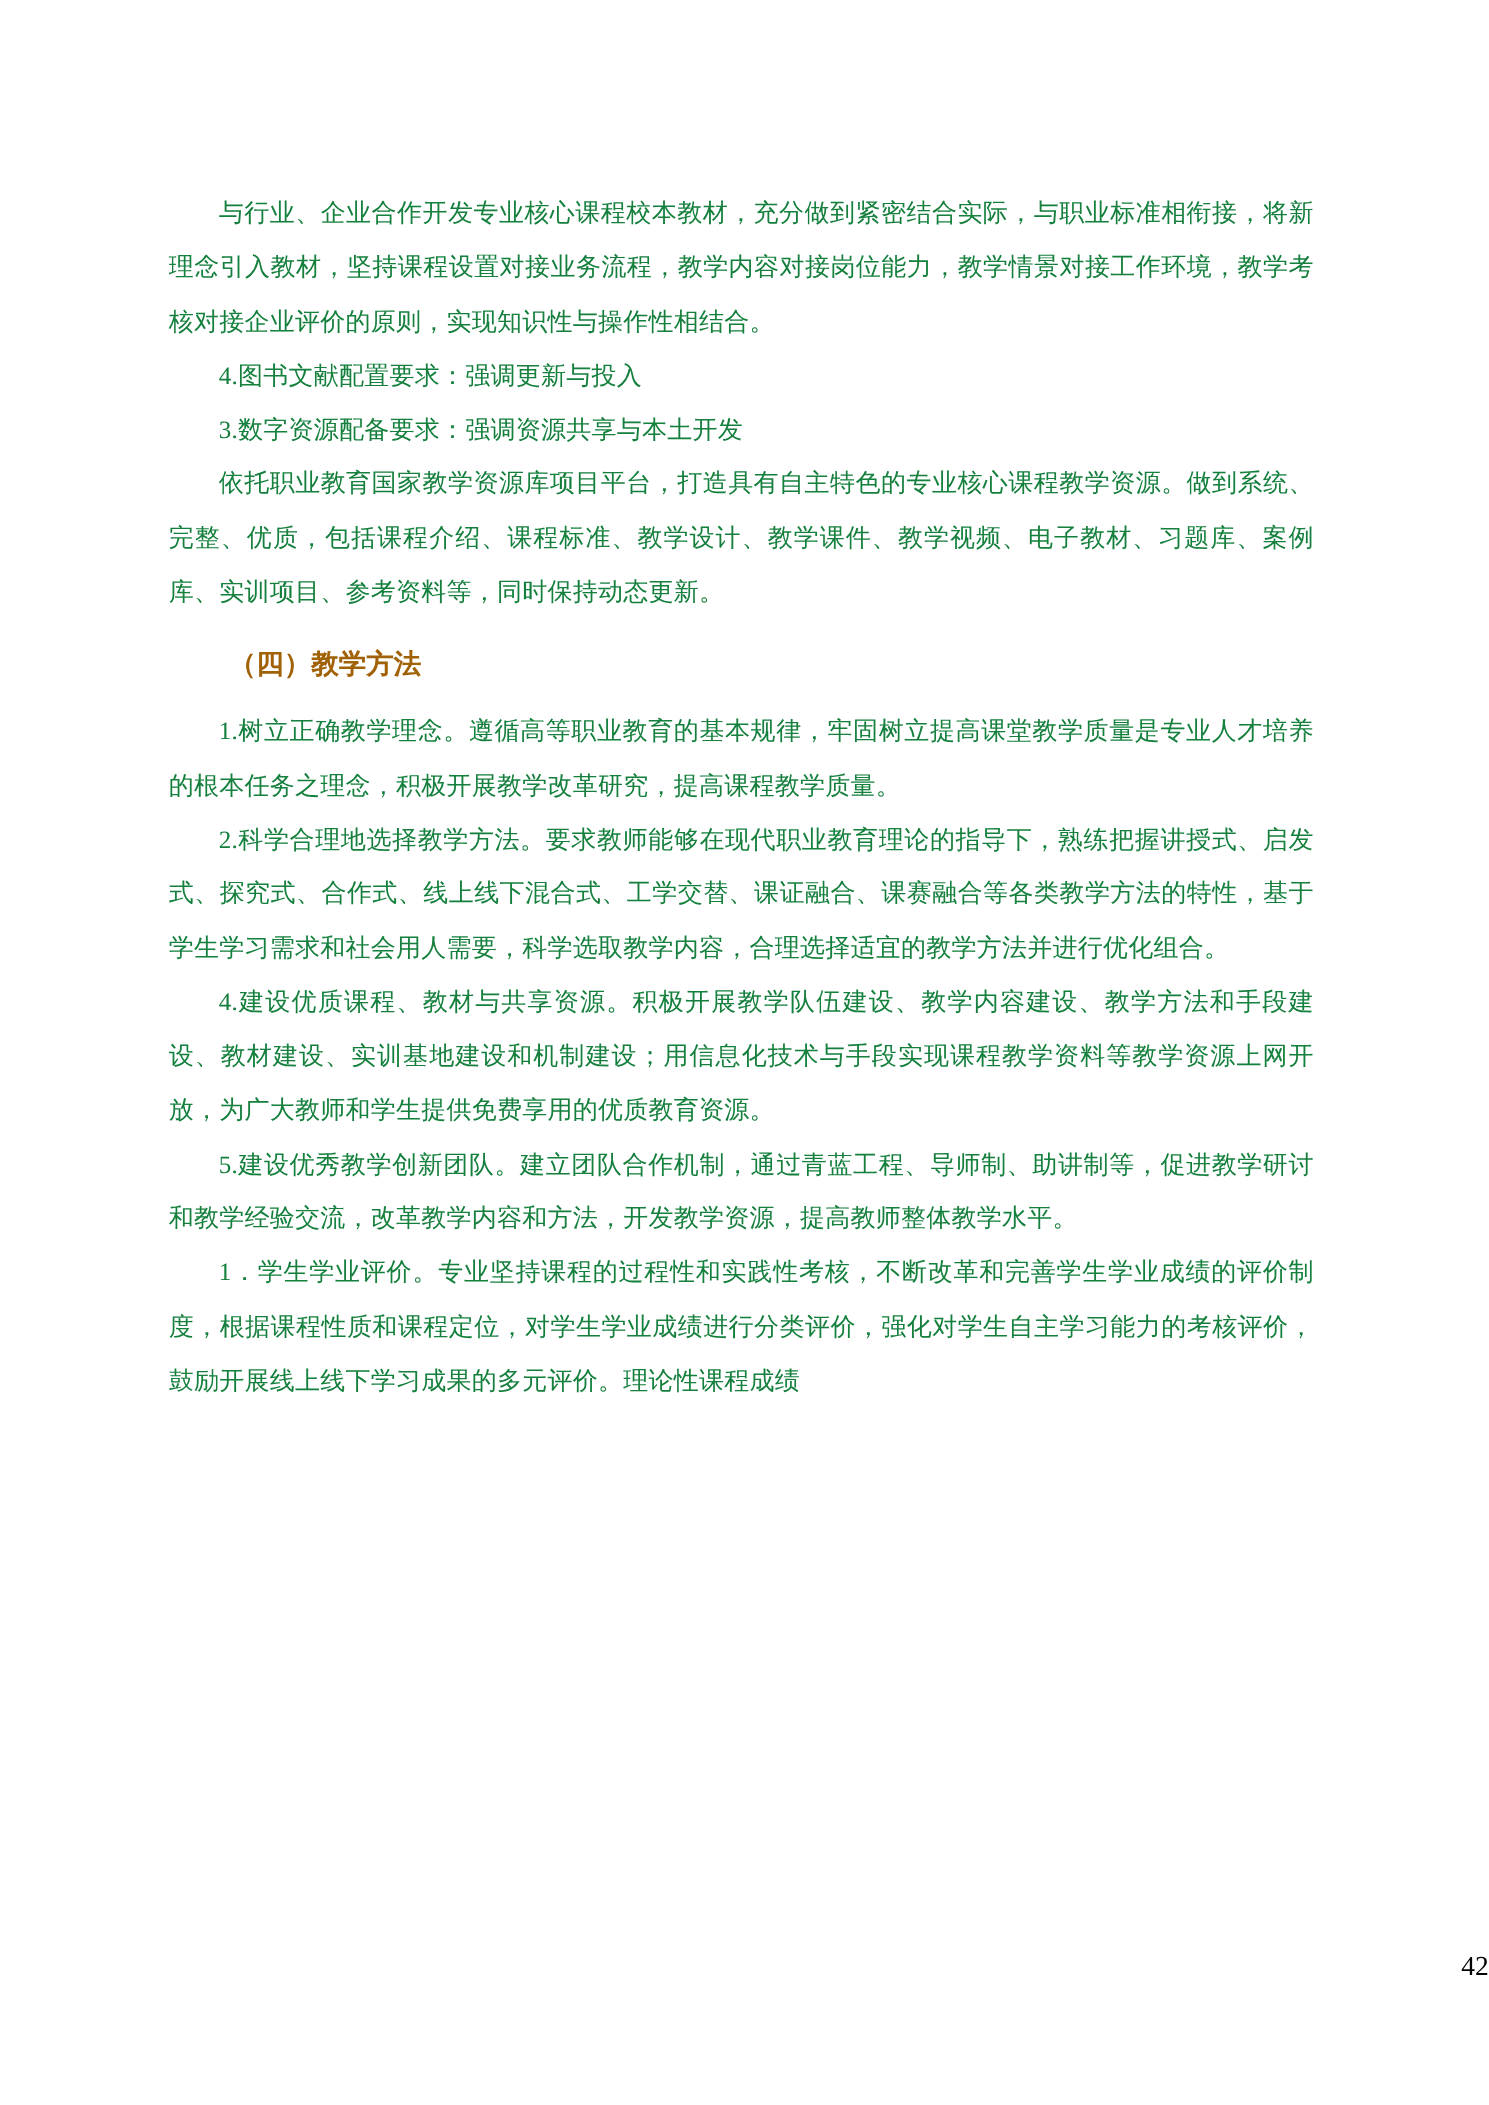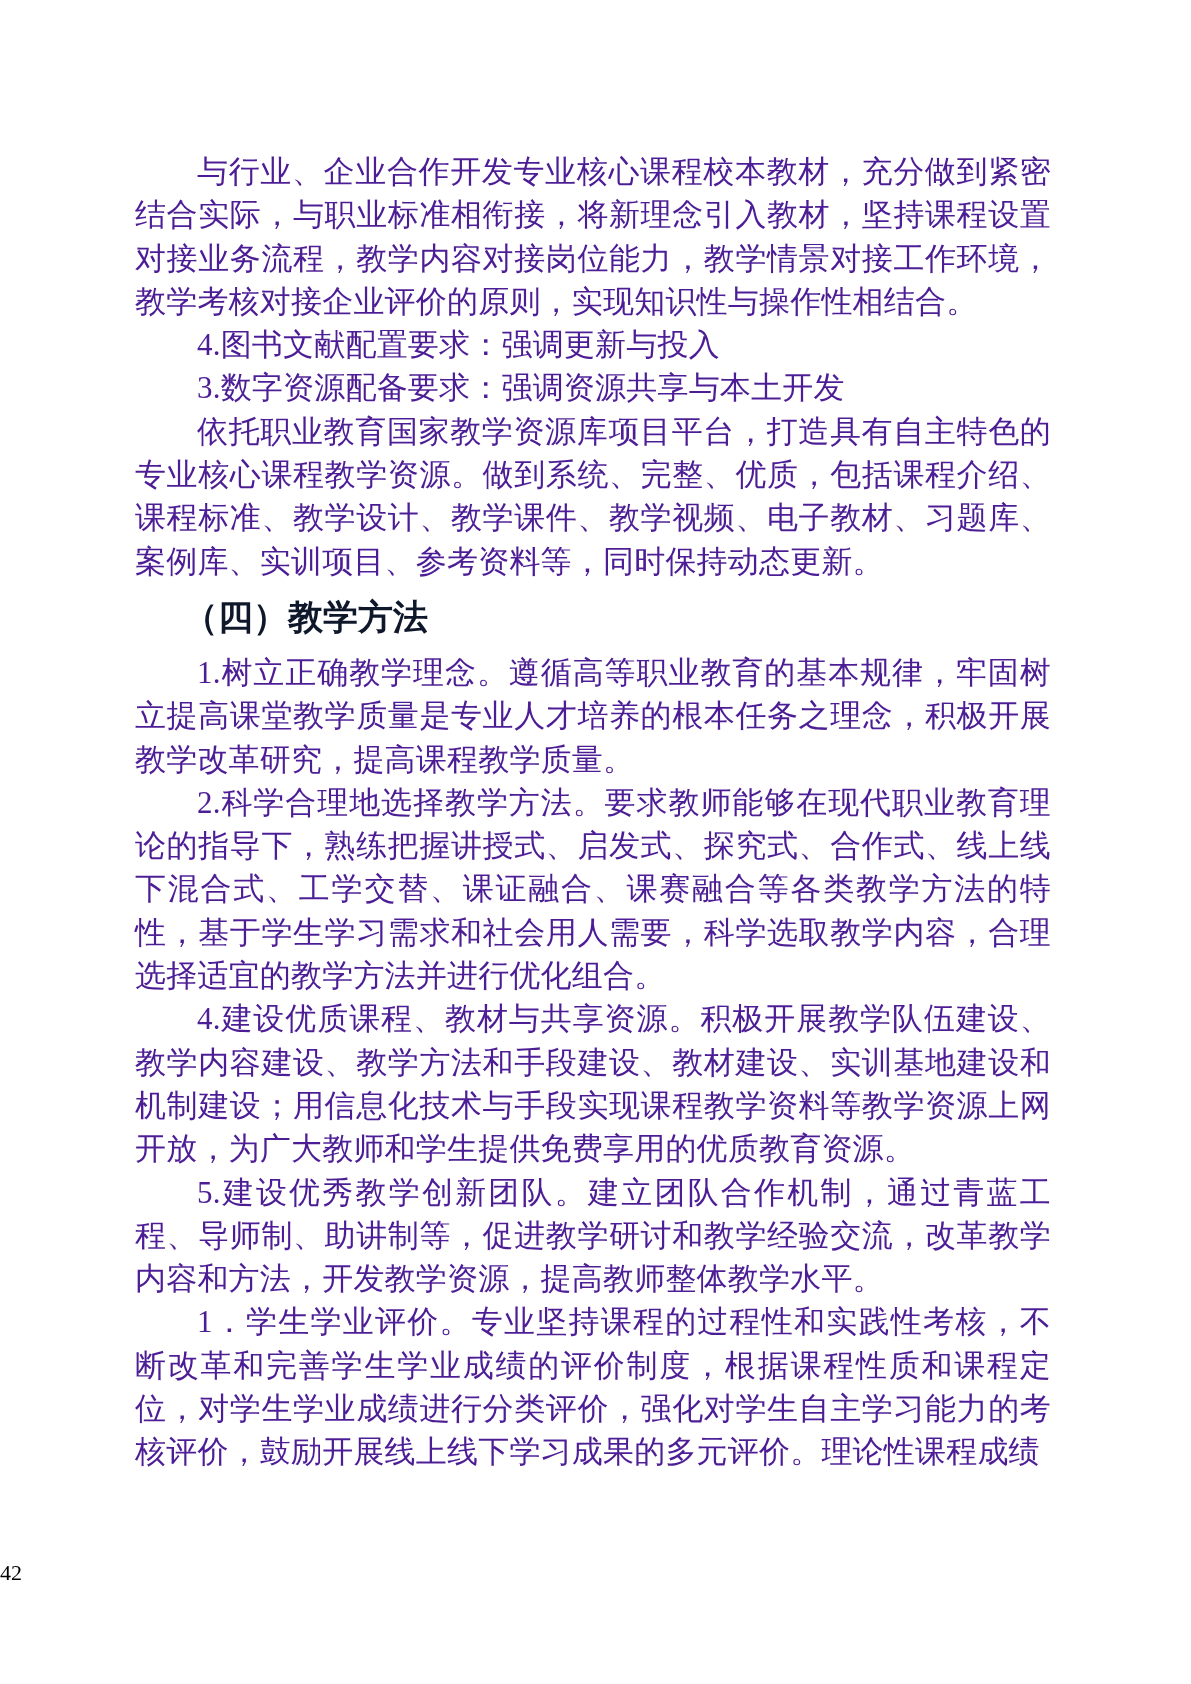--- a/index.html
+++ b/index.html
@@ -17,43 +17,43 @@
     overflow: hidden;
   }
   .content {
     position: absolute;
     left: 135px;
     top: 150px;
     width: 916px;
   }
   .body-par {
     margin: 0;
-    font-size: 31px;
+    font-size: 20px;
     line-height: 43.3px;
     text-align: justify;
     text-align-last: left;
     text-indent: 2em;
     letter-spacing: 0.2px;
-    color: #4c1d95;
+    color: #15803d;
   }
   .section-heading {
     margin: 10px 0 8px 0;
-    font-size: 35px;
+    font-size: 22px;
     line-height: 50px;
     font-weight: bold;
     text-indent: 48px;
     font-family: Liberation Serif, serif;
-    color: #0f172a;
+    color: #a16207;
   }
   .footer {
     position: absolute;
     top: 1558px;
     left: 0;
     right: 0;
-    text-align: left;
+    text-align: right;
     font-size: 22px;
     line-height: 30px;
     color: #000000;
     font-family: "Liberation Serif", "DejaVu Serif", serif;
   }
 </style>
 </head>
 <body>
 
 <div class="page">

